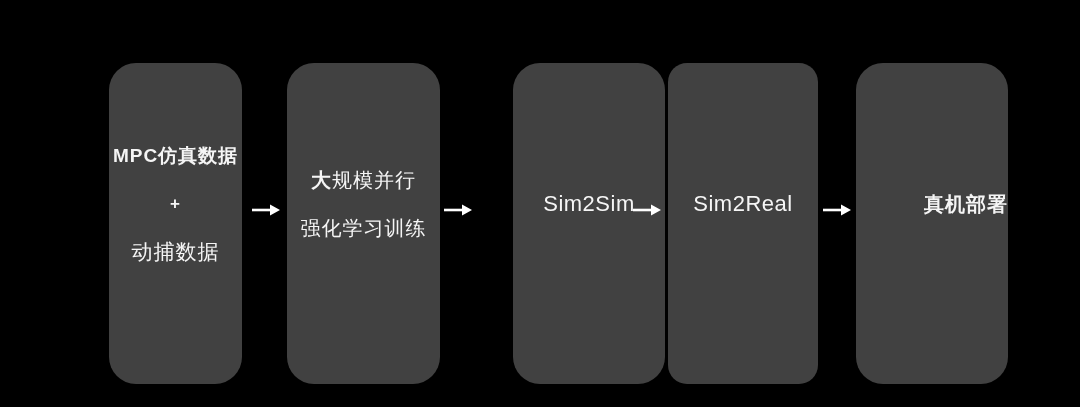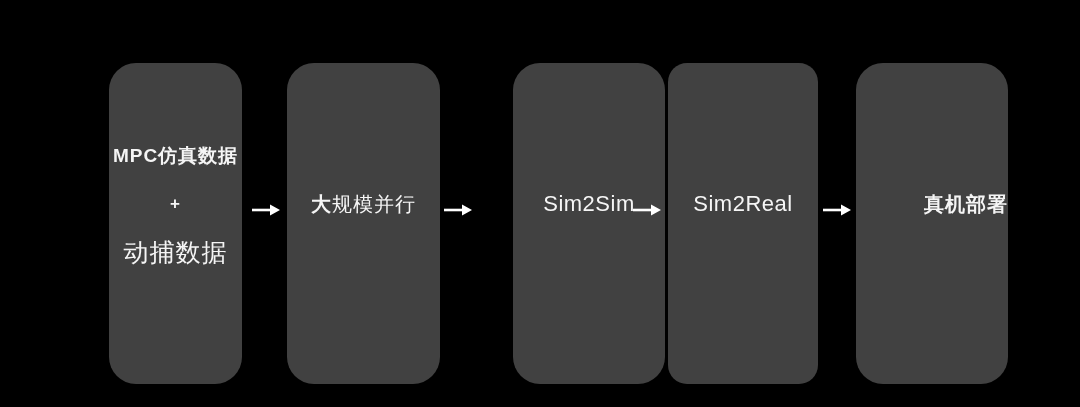--- a/index.html
+++ b/index.html
@@ -46,21 +46,21 @@
     color:var(--text);
     line-height:26px;
     margin:11px 0;
     letter-spacing:1px;
     white-space:nowrap;
   }
   .b{font-weight:bold;}
   .fs17{font-size:17px;}
   .fs19{font-size:19px;}
   .fs20{font-size:20px;}
-  .fs21{font-size:25px;}
+  .fs21{font-size:21px;}
   .latin{
     font-size:22px;
     letter-spacing:0.5px;
   }
   .arrow{
     position:absolute;
     top:202px;
     width:30px;
     height:16px;
   }
@@ -85,20 +85,21 @@
   </div>
 
   <svg class="arrow a1" viewBox="0 0 30 16">
     <line x1="1" y1="8" x2="21" y2="8"></line>
     <polygon points="19,2.5 29,8 19,13.5"></polygon>
   </svg>
 
   <div class="node node2">
     <div class="ntext">
       <div class="line fs20"><span class="b">大</span><span>规模并行</span></div>
+      <div class="line fs20">强化学习训练</div>
     </div>
   </div>
 
   <svg class="arrow a2" viewBox="0 0 30 16">
     <line x1="1" y1="8" x2="21" y2="8"></line>
     <polygon points="19,2.5 29,8 19,13.5"></polygon>
   </svg>
 
   <div class="node node3">
     <div class="ntext">

